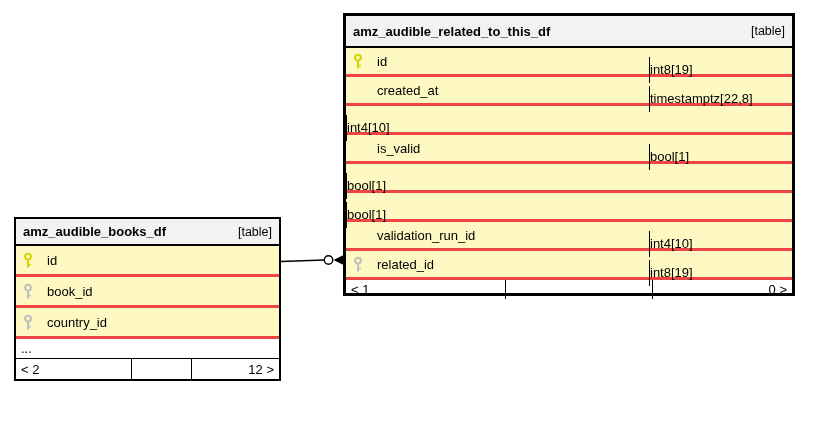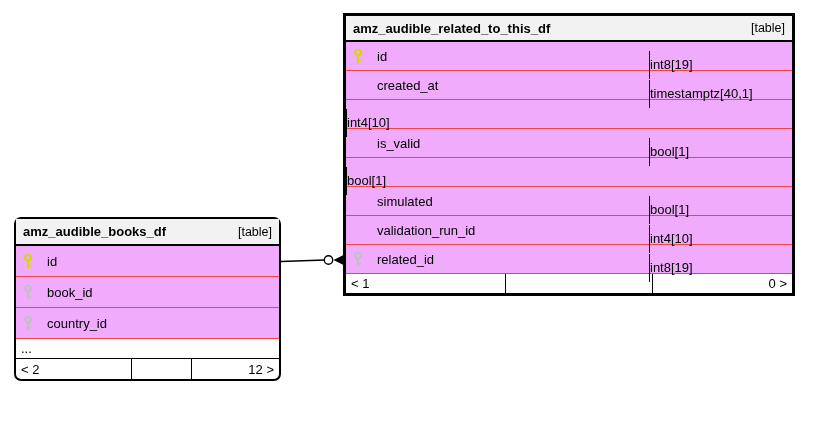--- a/index.html
+++ b/index.html
@@ -24,40 +24,40 @@
   .ehead {
     display:flex; justify-content:space-between; align-items:center;
     background:#f2f2f2;
     border-bottom:2px solid #000;
     padding:0 7px;
     white-space:nowrap;
   }
   .ehead .tname { font-weight:bold; font-size:13px; }
   .ehead .badge { font-weight:normal; font-size:12.5px; margin-left:10px; }
 
-  .erow { display:flex; align-items:center; border-bottom:1px solid #ef4444; background:#f0abfc; }
+  .erow { display:flex; align-items:center; border-bottom:3px solid #ef4444; background:#fef9c3; }
   .namecell { display:flex; align-items:center; flex:1 1 auto; height:100%; overflow:hidden; }
   .typecell {
     border-left:1px solid #000;
     display:flex; align-items:center;
     height:100%;
     white-space:nowrap;
     margin-top:17px;
   }
   .keyslot { width:11px; margin-left:7px; flex:0 0 auto; display:flex; align-items:center; }
   .colname { margin-left:13px; white-space:nowrap; }
 
   
   .etable.focus { left:343px; top:13px; width:452px; height:283px; }
-  .etable.focus .ehead { height:26px; }
+  .etable.focus .ehead { height:32px; }
   .etable.focus .erow { height:29px; }
   .etable.focus .typecell { width:143px; flex:0 0 143px; }
 
   
-  .etable.compact { left:14px; top:217px; width:267px; height:164px;border-radius:7px; }
+  .etable.compact { left:14px; top:217px; width:267px; height:164px; }
   .etable.compact .ehead { height:27px; }
   .etable.compact .erow { height:31px; }
 
   .dotsrow { height:20px; display:flex; align-items:center; padding-left:5px; border-bottom:1px solid #000; font-size:13px; }
 
   .pager { display:flex; }
   .etable.focus .pager { height:19px; }
   .etable.compact .pager { height:20px; }
   .pager .pcell { display:flex; align-items:center; height:100%; font-size:13px; }
   .pager .pcell.prev { padding-left:5px; justify-content:flex-start; border-right:1px solid #000; }
@@ -163,44 +163,40 @@
         <span class="colname">id</span>
       </div>
       <div class="typecell">int8[19]</div>
     </div>
 
     <div class="erow">
       <div class="namecell">
         <span class="keyslot"></span>
         <span class="colname">created_at</span>
       </div>
-      <div class="typecell">timestamptz[40,1]</div>
+      <div class="typecell">timestamptz[22,8]</div>
     </div>
 
     <div class="erow">
       <div class="typecell">int4[10]</div>
     </div>
 
     <div class="erow">
       <div class="namecell">
         <span class="keyslot"></span>
         <span class="colname">is_valid</span>
       </div>
       <div class="typecell">bool[1]</div>
     </div>
 
     <div class="erow">
       <div class="typecell">bool[1]</div>
     </div>
 
     <div class="erow">
-      <div class="namecell">
-        <span class="keyslot"></span>
-        <span class="colname">simulated</span>
-      </div>
       <div class="typecell">bool[1]</div>
     </div>
 
     <div class="erow">
       <div class="namecell">
         <span class="keyslot"></span>
         <span class="colname">validation_run_id</span>
       </div>
       <div class="typecell">int4[10]</div>
     </div>

